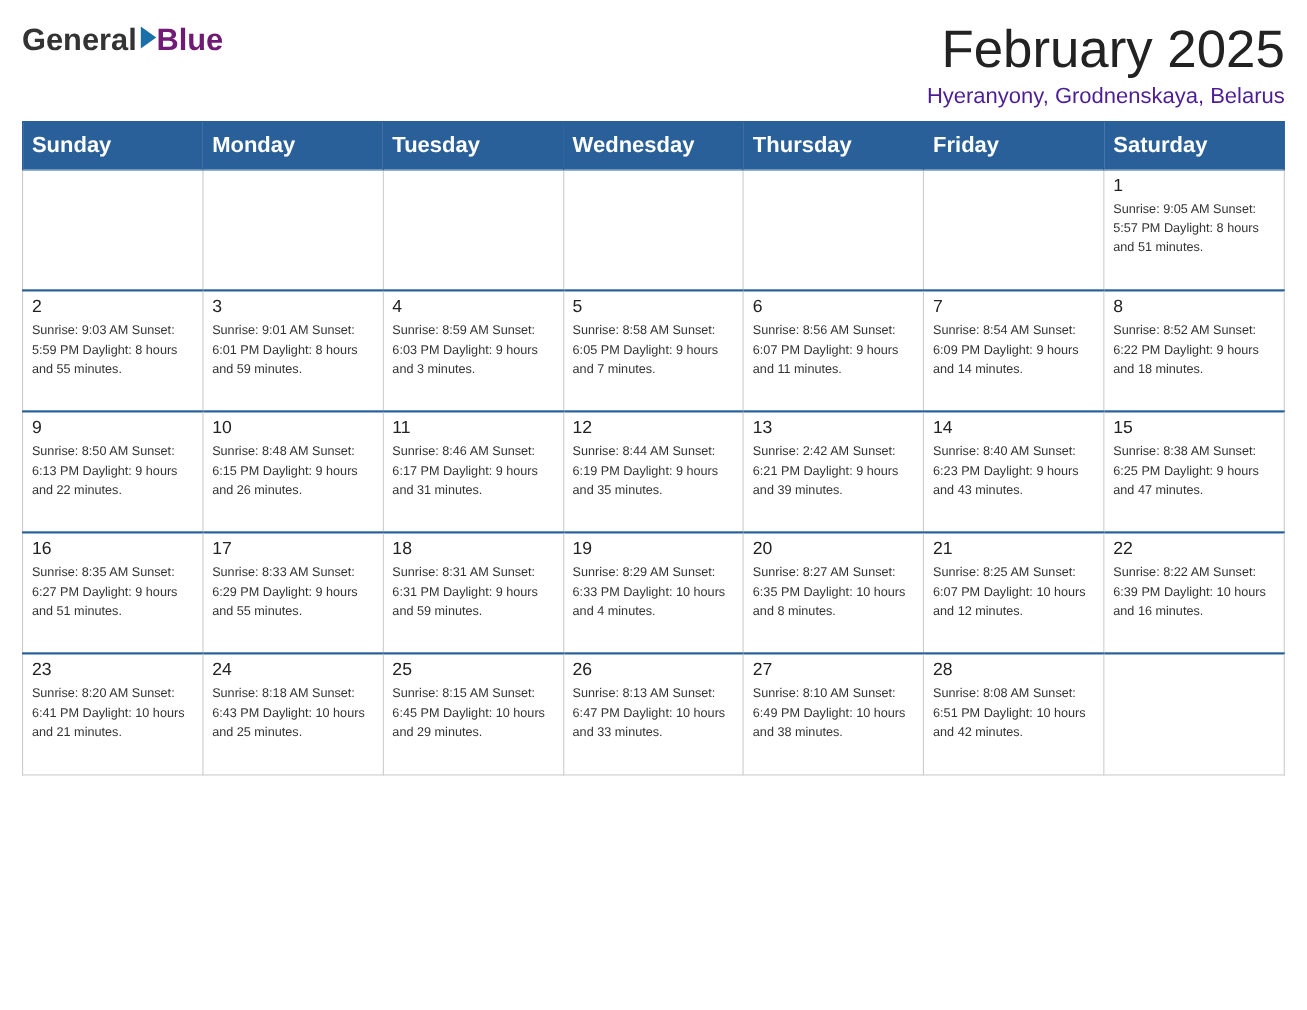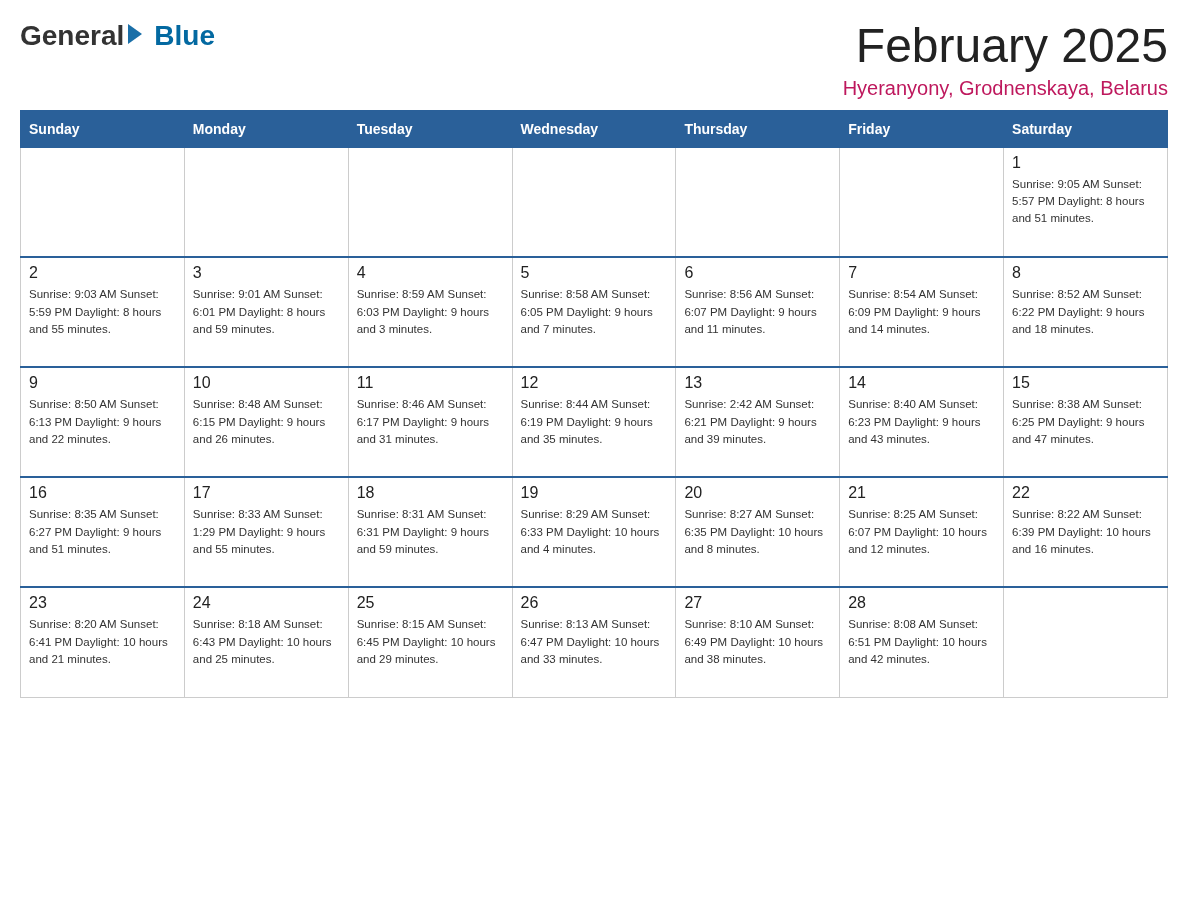--- a/index.html
+++ b/index.html
@@ -35,46 +35,46 @@
       height: 0;
       border-left: 14px solid #1a6fa8;
       border-top: 10px solid transparent;
       border-bottom: 10px solid transparent;
       margin-left: 4px;
       margin-top: -4px;
     }
     .logo-blue {
       font-size: 28px;
       font-weight: bold;
-      color: #0369a1;
-      margin-left: 12px;
+      color: #701a75;
+      margin-left: 0;
     }
     .title-block {
       text-align: right;
     }
     .main-title {
       font-size: 48px;
       font-weight: normal;
       color: #222;
       line-height: 1.1;
     }
     .subtitle {
       font-size: 20px;
-      color: #be185d;
+      color: #4c1d95;
       margin-top: 4px;
     }
     .calendar {
       width: 100%;
       border-collapse: collapse;
       margin-top: 10px;
     }
     .calendar thead tr th {
       background-color: #2a6099;
       color: #fff;
-      font-size: 14px;
+      font-size: 20px;
       font-weight: bold;
       padding: 10px 8px;
       text-align: left;
       border: 1px solid #2a6099;
     }
     .calendar tbody tr td {
       border: 1px solid #ccc;
       vertical-align: top;
       padding: 6px 8px;
       font-size: 12px;
@@ -237,21 +237,21 @@
       <tr>
         <td>
           <span class="day-number">16</span>
           <div class="day-info">Sunrise: 8:35 AM
 Sunset: 6:27 PM
 Daylight: 9 hours and 51 minutes.</div>
         </td>
         <td>
           <span class="day-number">17</span>
           <div class="day-info">Sunrise: 8:33 AM
-Sunset: 1:29 PM
+Sunset: 6:29 PM
 Daylight: 9 hours and 55 minutes.</div>
         </td>
         <td>
           <span class="day-number">18</span>
           <div class="day-info">Sunrise: 8:31 AM
 Sunset: 6:31 PM
 Daylight: 9 hours and 59 minutes.</div>
         </td>
         <td>
           <span class="day-number">19</span>

